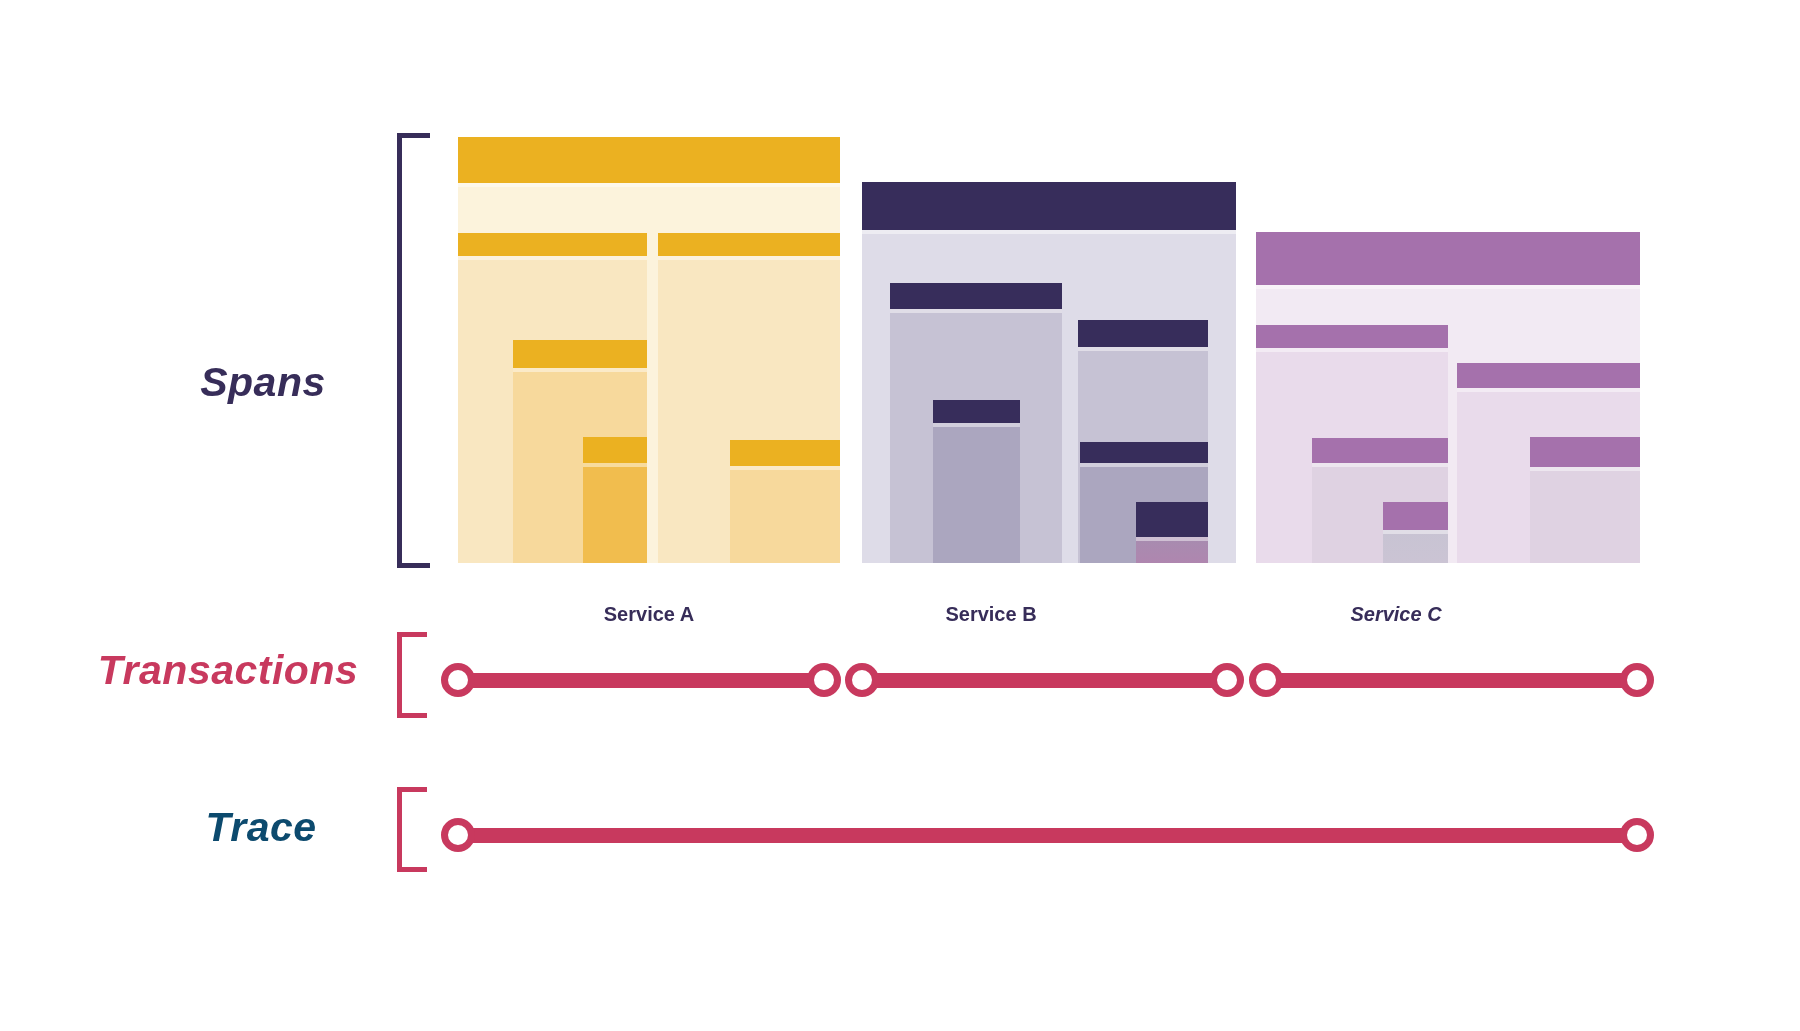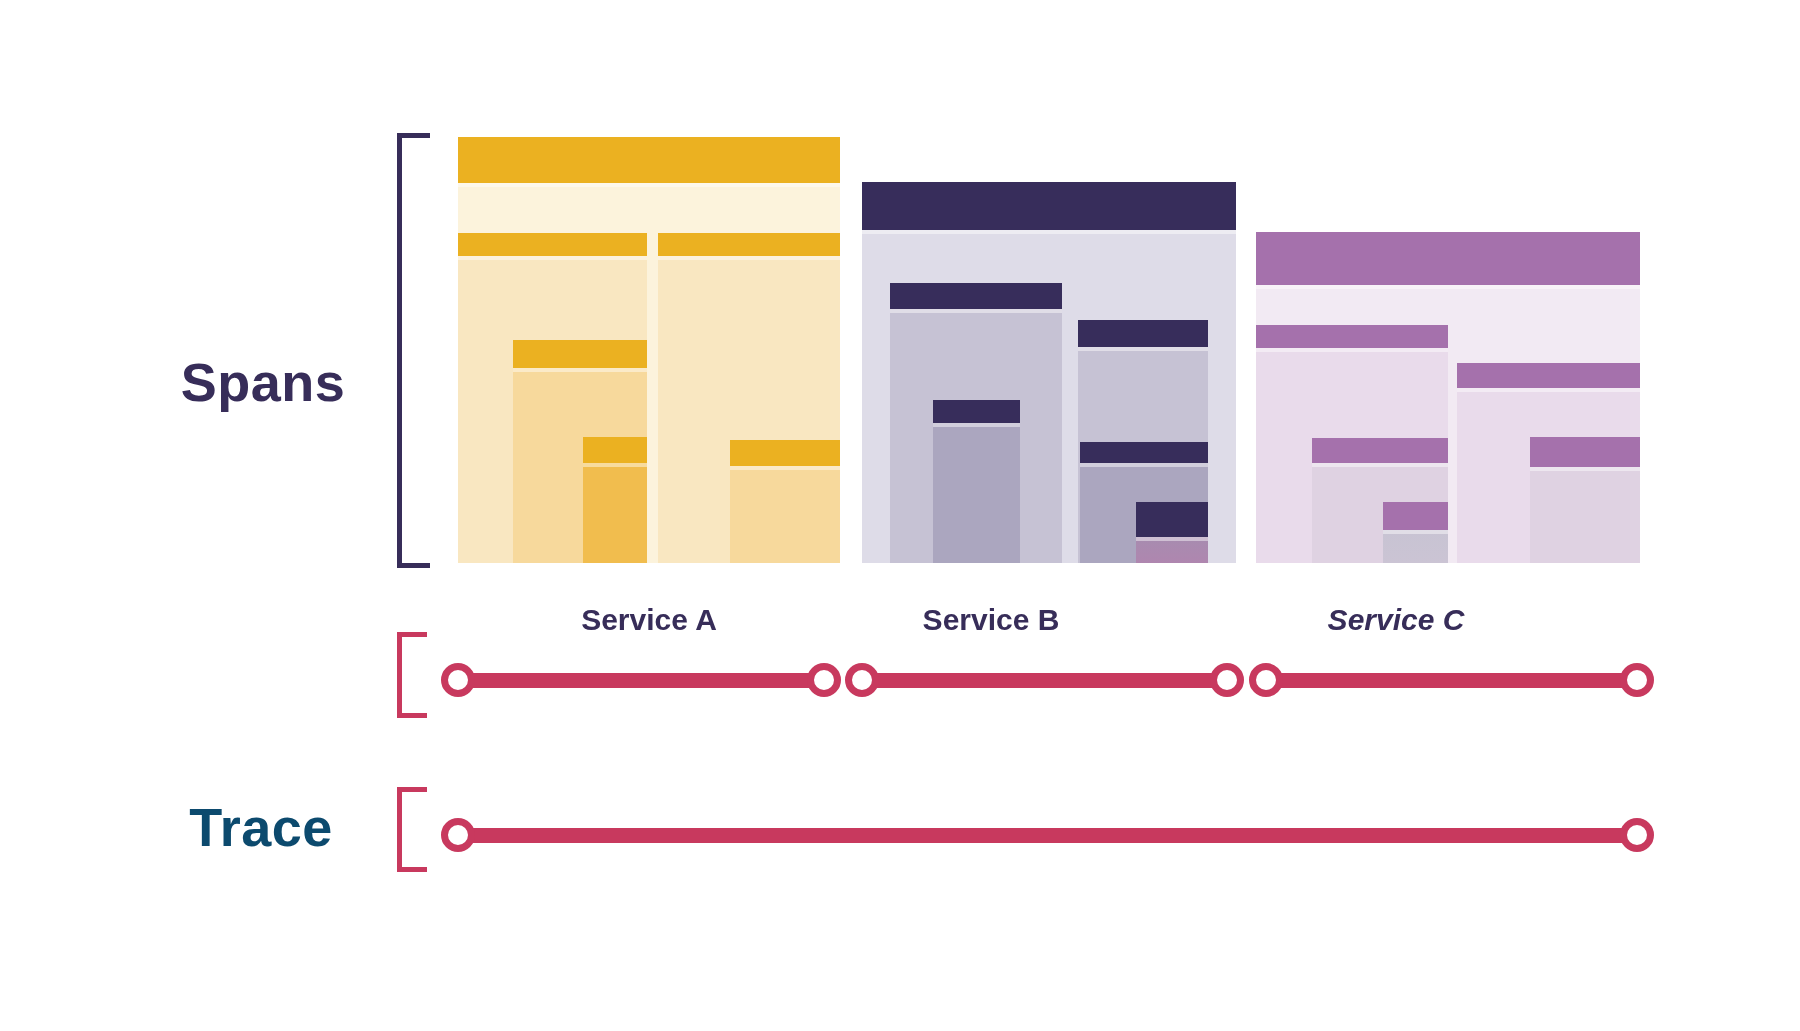--- a/index.html
+++ b/index.html
@@ -14,27 +14,27 @@
   .span-body{position:absolute;}
   .span-header{position:absolute;box-shadow:0 4px 0 0 rgba(255,255,255,0.45);}
   
   .bracket{position:absolute;box-sizing:border-box;
     border-left:5px solid;border-top:5px solid;border-bottom:5px solid;}
   #br-spans{left:397px;top:133px;width:33px;height:435px;border-color:#372D59;}
   #br-tx   {left:397px;top:632px;width:30px;height:86px; border-color:#C8395E;}
   #br-trace{left:397px;top:787px;width:30px;height:85px; border-color:#C8395E;}
   
   .side-label{position:absolute;transform:translate(-50%,-50%);
-    font-weight:700;font-size:54px;letter-spacing:0.5px;white-space:nowrap;}
+    font-weight:700;font-size:41px;letter-spacing:0.5px;white-space:nowrap;font-style:italic;}
   #lbl-spans{left:263px;top:382px;color:#372D59;}
   #lbl-transactions{left:228px;top:670px;color:#C8395E;}
   #lbl-trace{left:261px;top:827px;color:#0c4a6e;}
   
   .svc-label{position:absolute;top:603px;transform:translateX(-50%);
-    font-weight:700;font-size:30px;color:#372D59;white-space:nowrap;}
+    font-weight:700;font-size:20px;color:#372D59;white-space:nowrap;}
   #svc-a{left:649px;} #svc-b{left:991px;} #svc-c{left:1396px;font-style:italic;}
   
   .t-line{position:absolute;height:15px;background:#C8395E;border-radius:3px;}
   .endpoint{position:absolute;width:34px;height:34px;border-radius:50%;
     box-sizing:border-box;border:7px solid #C8395E;background:#ffffff;}
 </style>
 </head>
 <body>
 
 <div id="canvas">
@@ -79,20 +79,21 @@
       <div class="span-header" style="left: 1530px; top: 437px; width: 110px; height: 30px; background: rgb(165, 113, 172);"></div>
       <div class="span-body" style="left: 1383px; top: 502px; width: 65px; height: 61px; background: linear-gradient(rgb(197, 195, 210), rgb(203, 196, 212));"></div>
       <div class="span-header" style="left: 1383px; top: 502px; width: 65px; height: 28px; background: rgb(165, 113, 172);"></div>
     </div>
 
   <div class="svc-label" id="svc-a">Service A</div>
   <div class="svc-label" id="svc-b">Service B</div>
   <div class="svc-label" id="svc-c">Service C</div>
 
   <div class="bracket" id="br-tx"></div>
+  <div class="side-label" id="lbl-transactions">Transactions</div>
   <div id="tx-layer">
       <div class="t-line" style="left: 458px; top: 672.5px; width: 366px; background: rgb(200, 57, 94);"></div>
       <div class="endpoint" style="left: 441px; top: 663px; border-color: rgb(200, 57, 94);"></div>
       <div class="endpoint" style="left: 807px; top: 663px; border-color: rgb(200, 57, 94);"></div>
       <div class="t-line" style="left: 862px; top: 672.5px; width: 365px; background: rgb(200, 57, 94);"></div>
       <div class="endpoint" style="left: 845px; top: 663px; border-color: rgb(200, 57, 94);"></div>
       <div class="endpoint" style="left: 1210px; top: 663px; border-color: rgb(200, 57, 94);"></div>
       <div class="t-line" style="left: 1266px; top: 672.5px; width: 371px; background: rgb(200, 57, 94);"></div>
       <div class="endpoint" style="left: 1249px; top: 663px; border-color: rgb(200, 57, 94);"></div>
       <div class="endpoint" style="left: 1620px; top: 663px; border-color: rgb(200, 57, 94);"></div>

